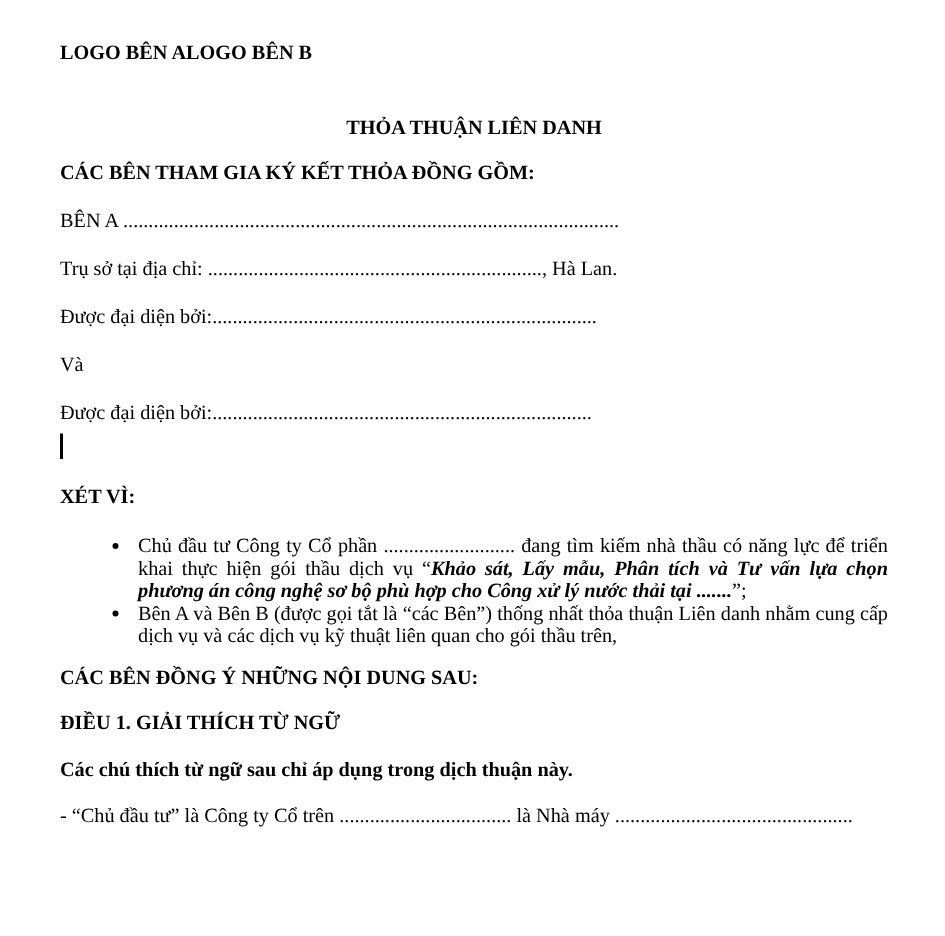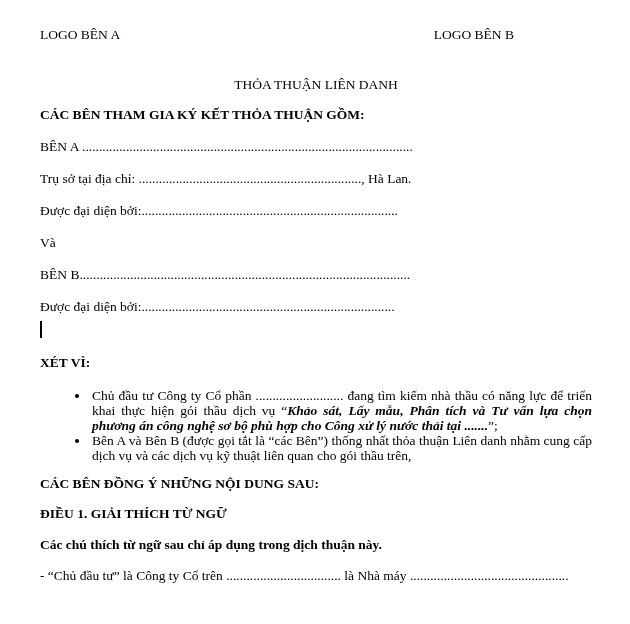--- a/index.html
+++ b/index.html
@@ -11,26 +11,25 @@
     padding: 28px 38px 0 40px;
     background: #ffffff;
     color: #000000;
     font-family: "Liberation Serif", "DejaVu Serif", serif;
     font-size: 13.5px;
     overflow: hidden;
   }
   p { margin: 0; line-height: 14px; }
   .logo-row {
     display: flex;
-    justify-content: space-between;
     padding-right: 78px;
-    font-weight: normal;
+    font-weight: bold;
     line-height: 14px;
   }
-  .title { text-align: center; font-weight: normal; }
+  .title { text-align: center; font-weight: bold; }
   .heading { font-weight: bold; }
   .bold { font-weight: bold; }
   .mt36 { margin-top: 36px; }
   .mt16 { margin-top: 16px; }
   .mt18 { margin-top: 18px; }
   .mt17 { margin-top: 17px; }
   .mt14 { margin-top: 14px; }
   .caret-line { position: relative; height: 17px; margin-top: 7px; }
   .caret {
     position: absolute; left: 0; top: 0;
@@ -51,31 +50,30 @@
 
 <div class="page">
 
   <div class="logo-row">
     <span>LOGO BÊN A</span>
     <span>LOGO BÊN B</span>
   </div>
 
   <p class="title mt36">THỎA THUẬN LIÊN DANH</p>
 
-  <p class="heading mt16">CÁC BÊN THAM GIA KÝ KẾT THỎA THUẬN GỒM:</p>
+  <p class="heading mt16">CÁC BÊN THAM GIA KÝ KẾT THỎA ĐỒNG GỒM:</p>
 
   <p class="mt18"><span>BÊN A </span><span class="dots">..................................................................................................</span></p>
 
   <p class="mt18"><span>Trụ sở tại địa chỉ: </span><span class="dots">..................................................................</span><span>, Hà Lan.</span></p>
 
   <p class="mt18"><span>Được đại diện bởi:</span><span class="dots">............................................................................</span></p>
 
   <p class="mt18">Và</p>
 
-  <p class="mt18"><span>BÊN B</span><span class="dots">..................................................................................................</span></p>
 
 
   <p class="mt18"><span>Được đại diện bởi:</span><span class="dots">...........................................................................</span></p>
 
   <div class="caret-line">
     <span class="caret"></span>
   </div>
 
   <p class="heading mt18">XÉT VÌ:</p>
 

